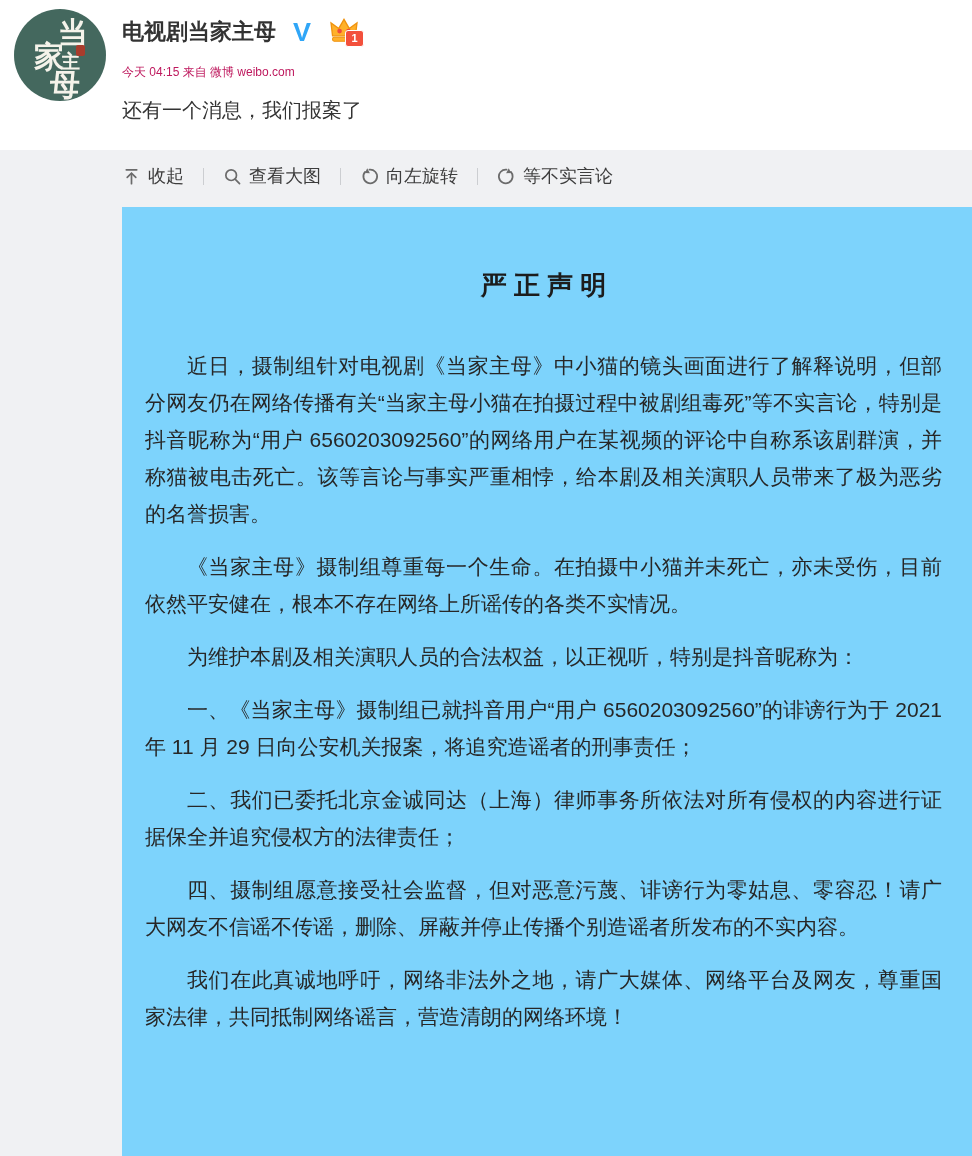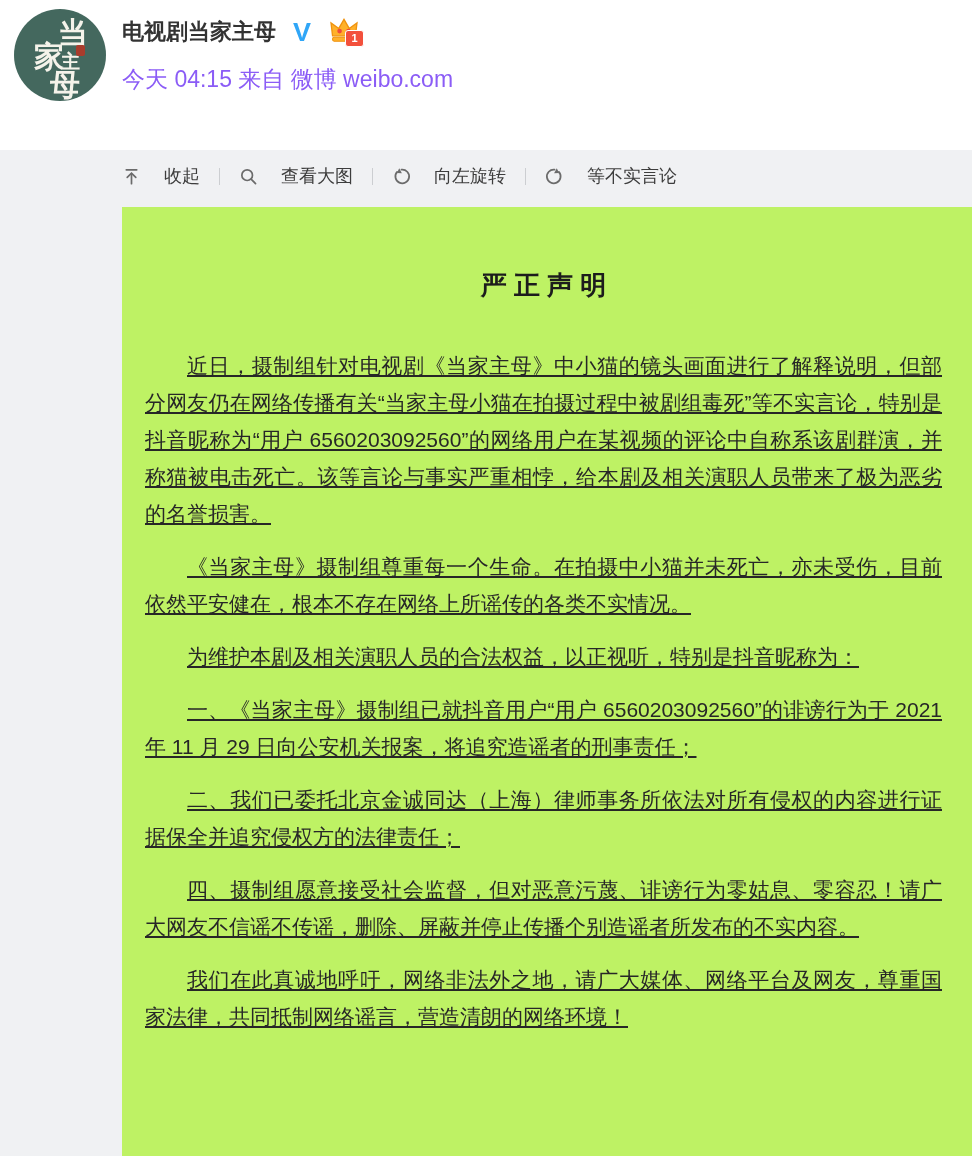--- a/index.html
+++ b/index.html
@@ -25,40 +25,40 @@
   .user-line{position:absolute;left:122px;top:17px;display:flex;align-items:center;gap:17px;}
   .user-name{font-size:22px;font-weight:700;color:#333;cursor:pointer;}
   .v-badge{font-size:27px;line-height:27px;font-weight:900;color:#30a6f7;cursor:pointer;
     font-family:"Liberation Sans",sans-serif;transform:scaleY(.95);}
   .crown{position:relative;width:34px;height:30px;cursor:pointer;}
   .crown .lvl{
     position:absolute;right:-2px;bottom:0px;min-width:13px;height:15px;padding:0 2px;
     background:#f3503c;border:1px solid #fff;border-radius:3px;color:#fff;
     font-size:11px;font-weight:700;line-height:15px;text-align:center;
   }
-  .meta{position:absolute;left:122px;top:64px;font-size:23px;color:#8b5cf6;cursor:pointer;}
+  .meta{position:absolute;left:122px;top:64px;font-size:12px;color:#be185d;cursor:pointer;}
   .post-text{position:absolute;left:122px;top:97px;font-size:20px;color:#333;}
   
   .viewer{position:absolute;top:150px;left:0;width:972px;height:1006px;background:#f0f1f3;}
   .toolbar{position:absolute;left:122px;top:11px;display:flex;align-items:center;height:30px;}
-  .tool{display:flex;align-items:center;gap:23px;cursor:pointer;color:#3d3d3d;font-size:18px;}
+  .tool{display:flex;align-items:center;gap:7px;cursor:pointer;color:#3d3d3d;font-size:18px;}
   .tool svg{display:block;}
   .tb-sep{width:1px;height:17px;background:#ccced1;margin:0 19px;}
   
   .doc{
-    position:absolute;left:122px;top:57px;width:850px;height:949px;background:#bef264;
+    position:absolute;left:122px;top:57px;width:850px;height:949px;background:#7dd3fc;
     box-sizing:border-box;padding:0 30px 0 23px;cursor:pointer;
   }
   .doc-title{
     margin-top:61px;margin-bottom:44px;text-align:center;
     font-size:26px;font-weight:700;color:#1c1c1c;
   }
   .doc p{
     margin:16px 0;font-size:21px;line-height:37px;color:#272727;
-    text-indent:2em;text-align:justify;font-weight:500;text-decoration:underline;
+    text-indent:2em;text-align:justify;font-weight:500;
   }
 </style>
 </head>
 <body>
 
 <div class="post-header">
   <div class="avatar">
     <span class="ch c1">当</span>
     <span class="ch c2">家</span>
     <span class="ch c3">主</span>
@@ -72,20 +72,21 @@
       <svg width="32" height="26" viewBox="0 0 24 20">
         <path d="M3.2 14.5 L2 4.5 L8 8.8 L12 1.8 L16 8.8 L22 4.5 L20.8 14.5 Z" fill="#ffb12b" stroke="#f0930f" stroke-width="1"></path>
         <rect x="3.2" y="15.6" width="17.6" height="3" rx="1.2" fill="#ffb12b" stroke="#f0930f" stroke-width="0.8"></rect>
         <circle cx="8.6" cy="10.8" r="1.8" fill="#ef4d3b"></circle>
         <circle cx="15.4" cy="10.8" r="1.8" fill="#ef4d3b"></circle>
       </svg>
       <span class="lvl">1</span>
     </span>
   </div>
   <div class="meta">今天 04:15 来自 微博 weibo.com</div>
+  <div class="post-text">还有一个消息，我们报案了</div>
 </div>
 
 <div class="viewer">
   <div class="toolbar">
     <div class="tool">
       <span>
         <svg width="19" height="19" viewBox="0 0 20 20" fill="none" stroke="#6b6b6b" stroke-width="1.8" stroke-linecap="round">
           <path d="M4.5 3h11"></path>
             <path d="M10 17.5V7"></path>
             <path d="M5.5 11L10 6.5 14.5 11"></path>

